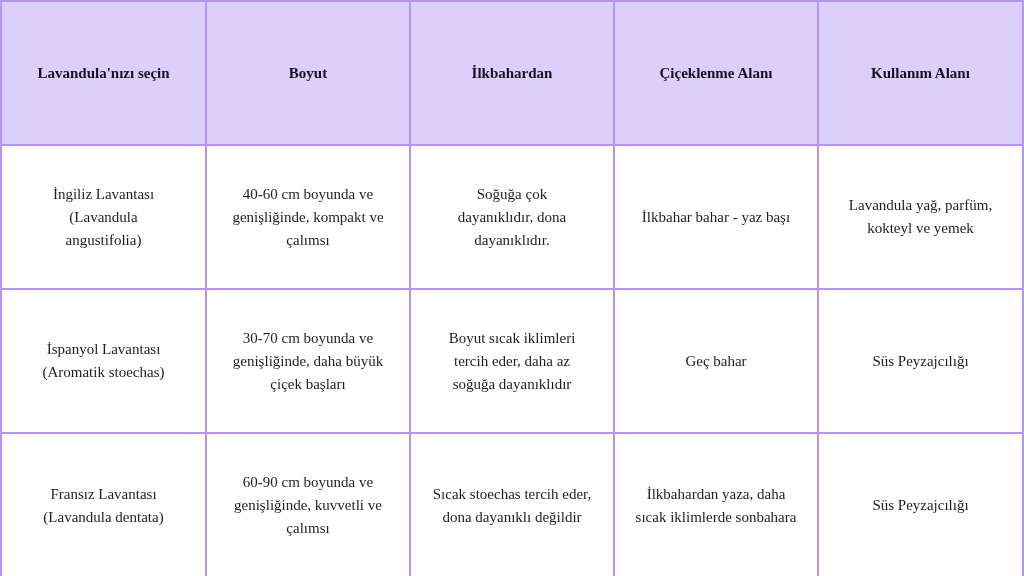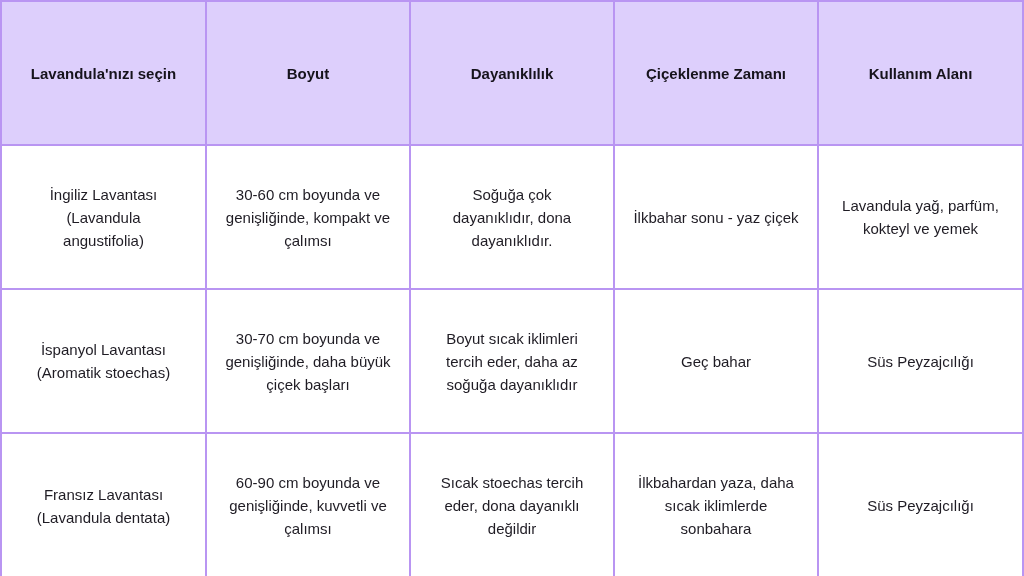--- a/index.html
+++ b/index.html
@@ -27,20 +27,21 @@
       font-family: "Liberation Sans", "DejaVu Sans", sans-serif;
       color: #1f1c24;
     }
     th, td {
       border: 2px solid #b995f2;
       text-align: center;
       vertical-align: middle;
       padding: 0 18px;
       font-size: 15px;
       line-height: 23px;
+      font-family: Liberation Serif, serif;
     }
     tr:first-child th { border-top: none; }
     tr:last-child td { border-bottom: none; }
     th:first-child, td:first-child { border-left: none; }
     th:last-child, td:last-child { border-right: none; }
     thead tr { height: 143px; }
     tbody tr { height: 144px; }
     th {
       background: #ddcffc;
       font-weight: bold;
@@ -52,31 +53,31 @@
   </style>
 </head>
 <body>
 
 <div class="table-wrap">
   <table>
     <thead>
       <tr>
         <th><span class="cell-text">Lavandula'nızı seçin</span></th>
         <th><span class="cell-text">Boyut</span></th>
-        <th><span class="cell-text">Dayanıklılık</span></th>
-        <th><span class="cell-text">Çiçeklenme Zamanı</span></th>
+        <th><span class="cell-text">İlkbahardan</span></th>
+        <th><span class="cell-text">Çiçeklenme Alanı</span></th>
         <th><span class="cell-text">Kullanım Alanı</span></th>
       </tr>
     </thead>
     <tbody>
       <tr>
         <td><span class="cell-text" style="max-width:130px">İngiliz Lavantası (Lavandula angustifolia)</span></td>
-        <td><span class="cell-text" style="max-width:170px">30-60 cm boyunda ve genişliğinde, kompakt ve çalımsı</span></td>
+        <td><span class="cell-text" style="max-width:170px">40-60 cm boyunda ve genişliğinde, kompakt ve çalımsı</span></td>
         <td><span class="cell-text" style="max-width:130px">Soğuğa çok dayanıklıdır, dona dayanıklıdır.</span></td>
-        <td><span class="cell-text">İlkbahar sonu - yaz çiçek</span></td>
+        <td><span class="cell-text">İlkbahar bahar - yaz başı</span></td>
         <td><span class="cell-text" style="max-width:170px">Lavandula yağ, parfüm, kokteyl ve yemek</span></td>
       </tr>
       <tr>
         <td><span class="cell-text" style="max-width:170px">İspanyol Lavantası (Aromatik stoechas)</span></td>
         <td><span class="cell-text" style="max-width:170px">30-70 cm boyunda ve genişliğinde, daha büyük çiçek başları</span></td>
         <td><span class="cell-text" style="max-width:160px">Boyut sıcak iklimleri tercih eder, daha az soğuğa dayanıklıdır</span></td>
         <td><span class="cell-text">Geç bahar</span></td>
         <td><span class="cell-text">Süs Peyzajcılığı</span></td>
       </tr>
       <tr>

